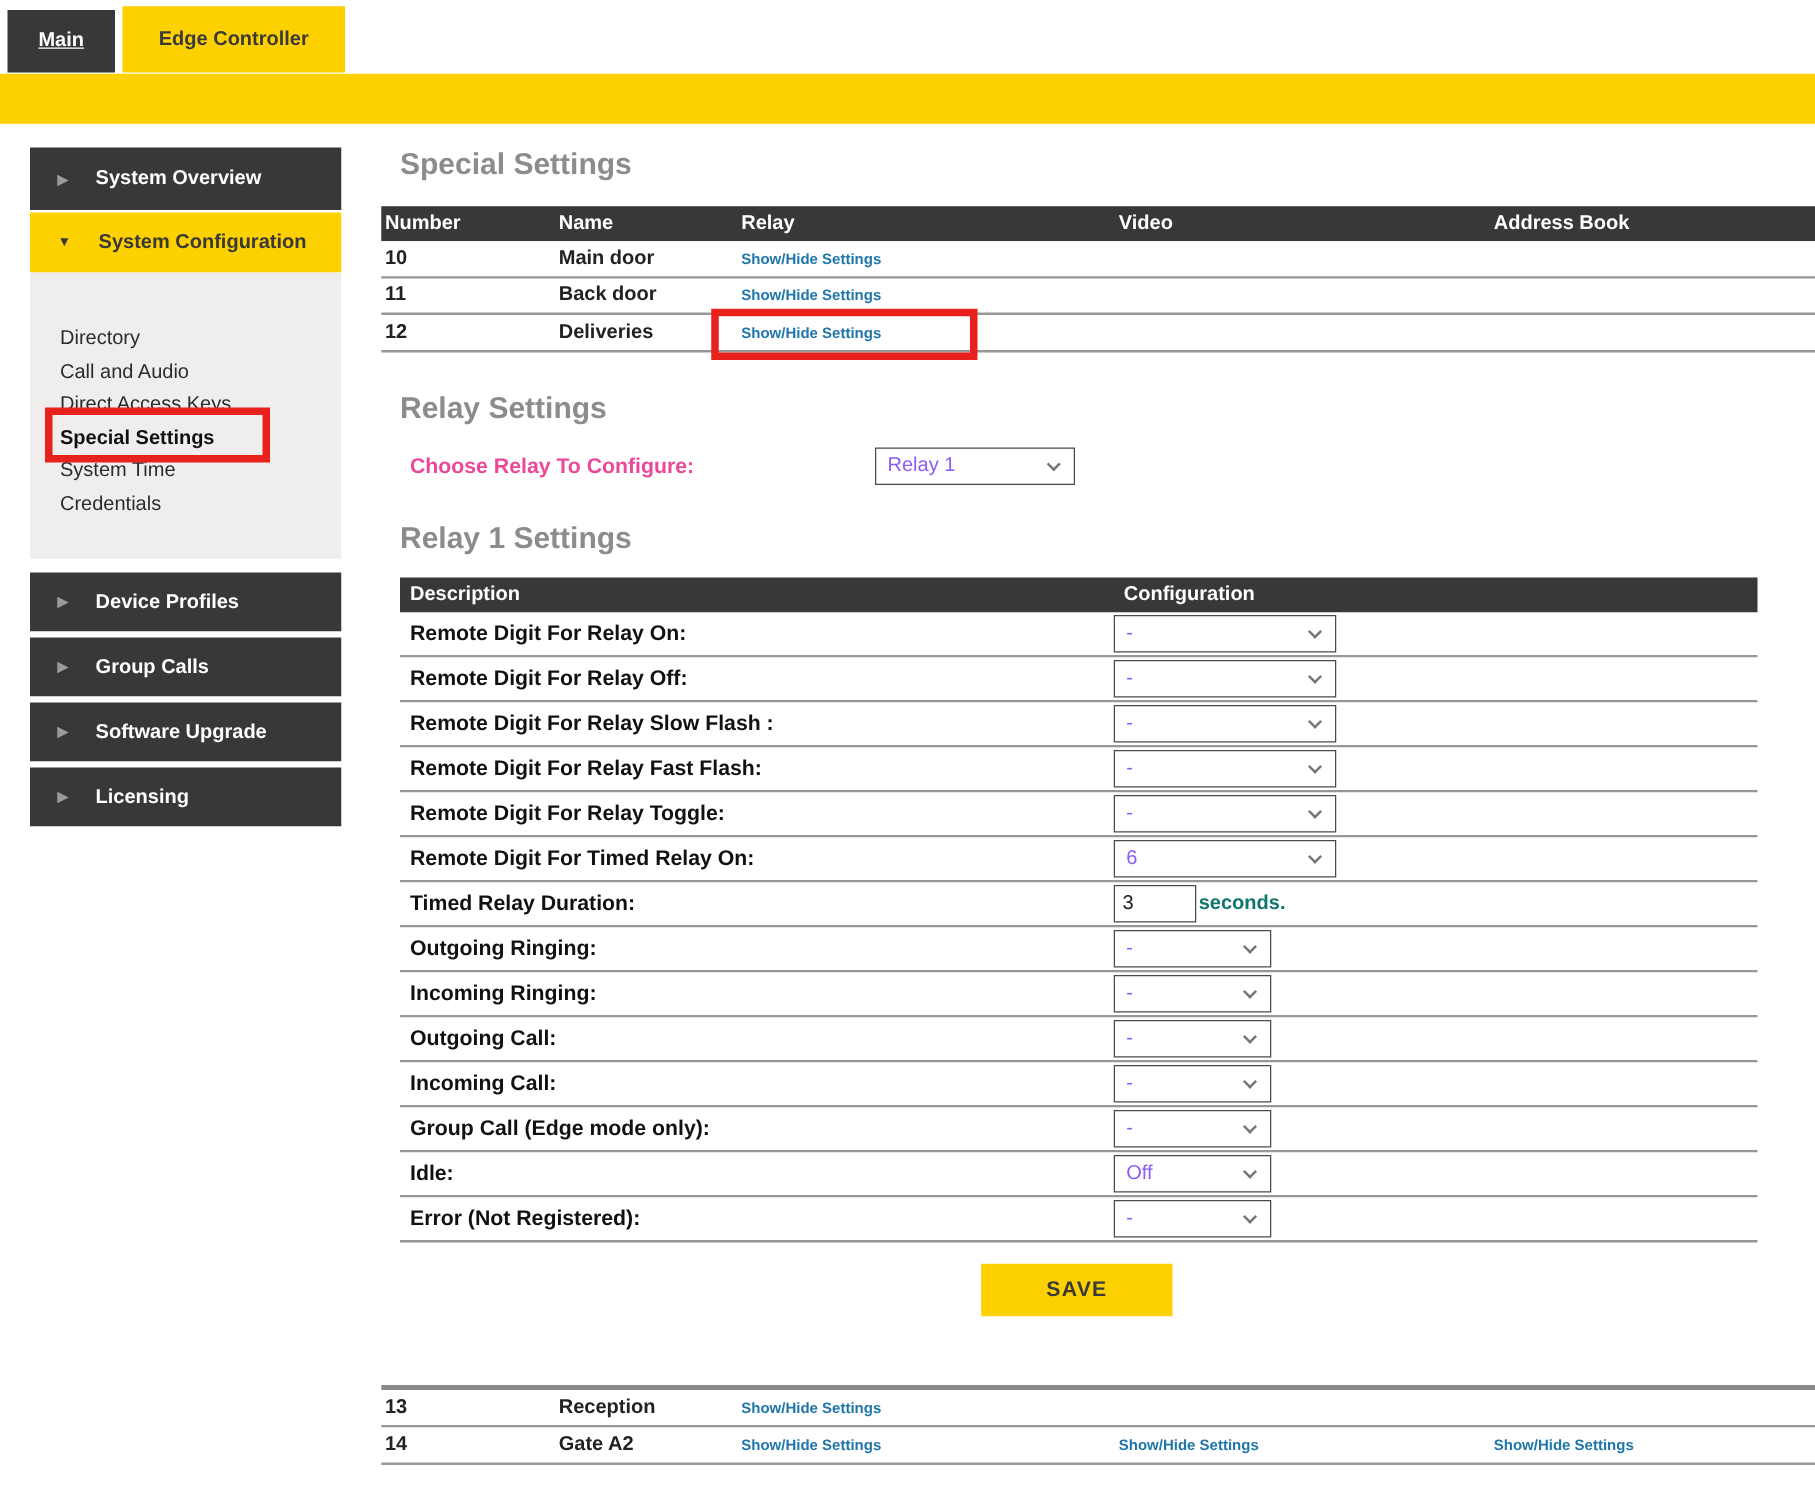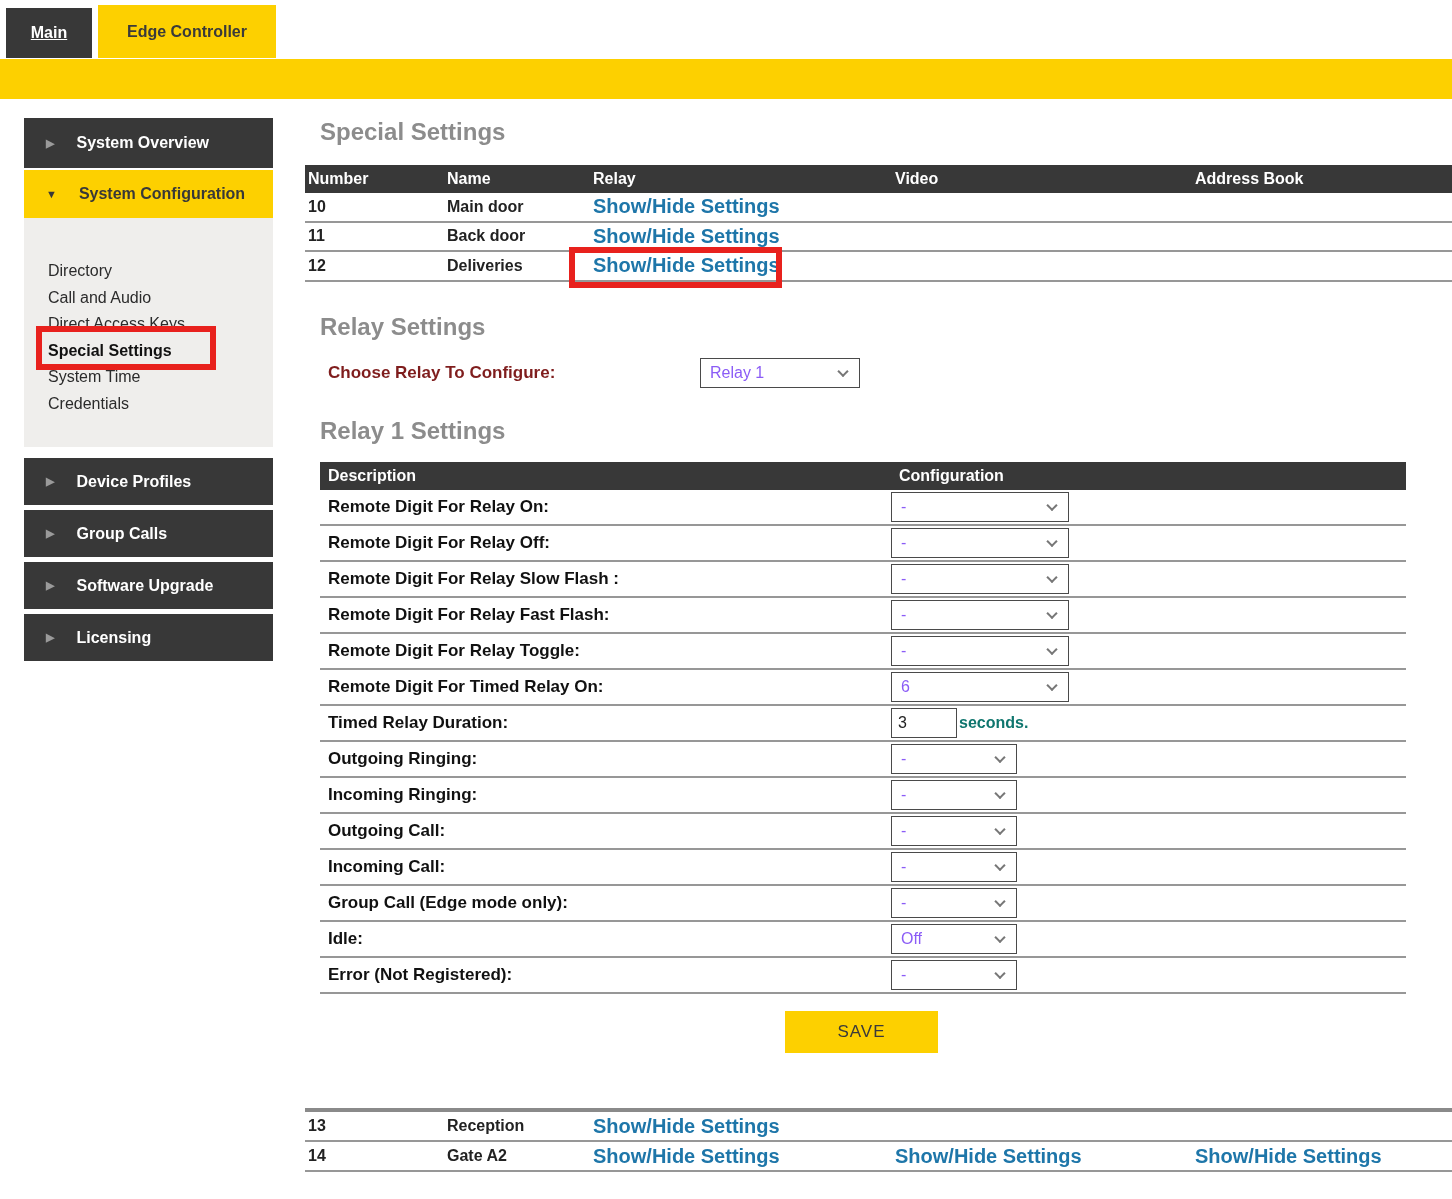--- a/index.html
+++ b/index.html
@@ -39,26 +39,26 @@
   
   .dev-table { width:1147px; }
   .dev-row { display:grid; grid-template-columns:139px 146px 302px 300px 1fr;
              align-items:center; padding-left:3px; }
   .dev-head { background:#383838; color:#fff; font-weight:700; font-size:16px; height:28px; }
   .dev-body-row { height:29.5px; border-bottom:2px solid #979797; font-size:16px;
                   font-weight:700; color:#222; background:#fff; }
   #devices-top { left:305px; top:165px; }
   #devices-bottom { left:305px; top:1108px; border-top:4px solid #8a8a8a; }
   #devices-bottom .dev-body-row { height:30px; }
-  .shs-link { color:#1e76a9; font-weight:700; font-size:20px; cursor:pointer;
+  .shs-link { color:#1e76a9; font-weight:700; font-size:12px; cursor:pointer;
               white-space:nowrap; }
   #total-text { left:307px; top:1228px; font-size:16px; font-weight:700; color:#222; }
 
   
-  #choose-label { left:328px; top:363px; font-size:17px; font-weight:700; color:#7f1d1d; }
+  #choose-label { left:328px; top:363px; font-size:17px; font-weight:700; color:#ec4899; }
   .select-box { position:relative; display:flex; align-items:center; height:30px;
                 background:#fff; border:1px solid #4a4a4a; padding-left:9px;
                 font-size:16px; color:#8b5cf6; cursor:pointer; }
   .select-box .chev { position:absolute; right:12px; top:50%; width:8px; height:8px;
                       border-right:2px solid #777; border-bottom:2px solid #777;
                       transform:translateY(-70%) rotate(45deg); }
   #choose-select { left:700px; top:358px; width:160px; }
 
   #relay-table { left:320px; top:462px; width:1086px; }
   .r-row { display:grid; grid-template-columns:571px 1fr; align-items:center; }
@@ -68,21 +68,21 @@
   .r-label { padding-left:8px; font-size:17px; font-weight:700; color:#111;
              white-space:nowrap; }
   .sel-wide { width:178px; }
   .sel-narrow { width:126px; }
   .num-input { width:66px; height:30px; border:1px solid #4a4a4a; font-size:16px;
                padding-left:6px; font-family:"Liberation Sans", sans-serif; color:#222; }
   .suffix { font-size:16px; font-weight:700; color:#0f766e; margin-left:2px; }
 
   #save-btn { left:785px; top:1011px; width:153px; height:42px; background:#fdd000;
               display:flex; align-items:center; justify-content:center; color:#3a3a3a;
-              font-weight:400; font-size:17px; letter-spacing:1px; cursor:pointer; }
+              font-weight:700; font-size:17px; letter-spacing:1px; cursor:pointer; }
 
   
   .red-box { border:6px solid #e8211d; background:transparent; z-index:10; pointer-events:none; }
   #red-box-sidebar { left:36px; top:326px; width:180px; height:44px; }
   #red-box-row { left:569px; top:247px; width:213px; height:41px; }
 </style>
 </head>
 <body>
 
 <div class="abs" id="tab-main">

